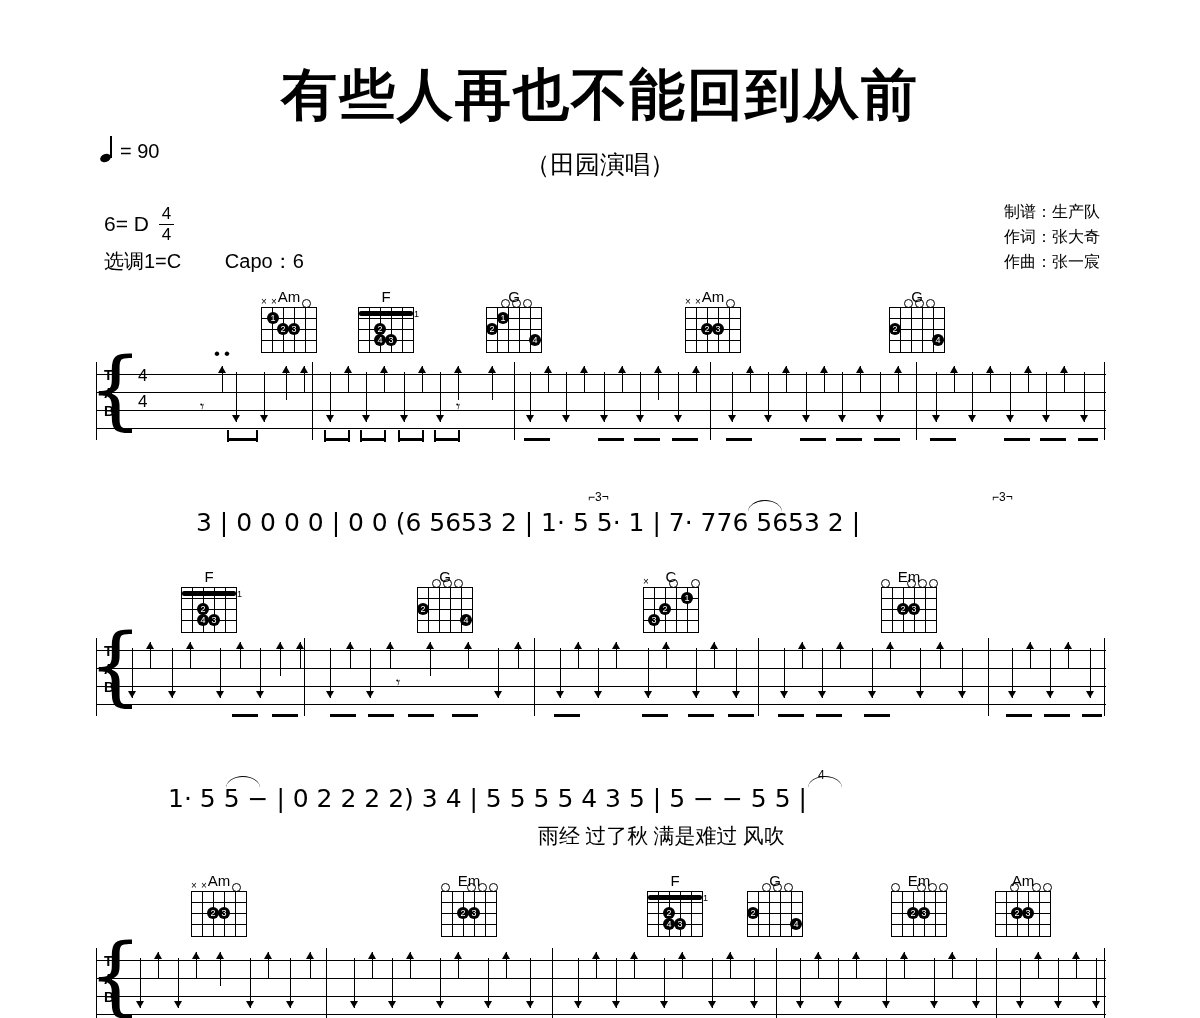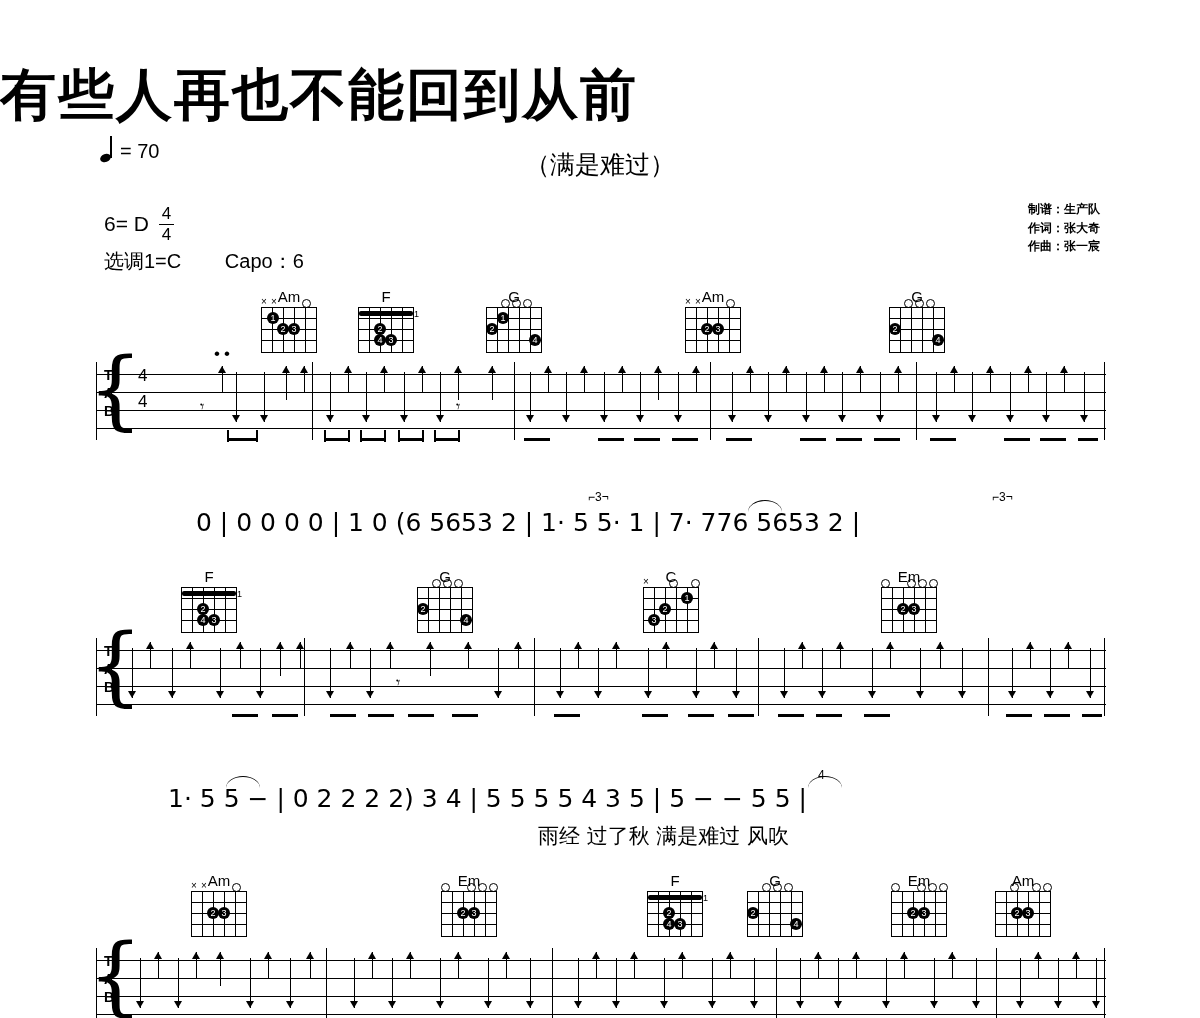--- a/index.html
+++ b/index.html
@@ -1,41 +1,41 @@
 <!DOCTYPE html>
 <html><head>
 <meta charset="utf-8">
 <style>
   html,body{margin:0;padding:0;background:#ffffff;}
   body{width:1200px;height:1018px;position:relative;overflow:hidden;
        font-family:"Liberation Sans","DejaVu Sans",sans-serif;color:#000;}
 
   
   .title{
-    position:absolute;left:0;right:0;top:58px;
+    position:absolute;left:0;right:0;top:58px;text-align:center;
     font-size:56px;font-weight:bold;letter-spacing:2px;
     font-family:"DejaVu Sans",sans-serif;
   }
   .subtitle{
     position:absolute;left:0;right:0;top:148px;text-align:center;
     font-size:25px;font-family:"DejaVu Sans",sans-serif;
   }
   .tempo{position:absolute;left:100px;top:138px;font-size:20px;display:flex;align-items:center;gap:4px;}
   .tempo .note{display:inline-block;width:16px;height:26px;position:relative;}
   .tempo .note::before{content:"";position:absolute;left:0;bottom:2px;width:11px;height:8px;background:#000;border-radius:50%;transform:rotate(-20deg);}
   .tempo .note::after{content:"";position:absolute;left:10px;bottom:6px;width:2px;height:22px;background:#000;}
 
   .keyline{position:absolute;left:104px;top:205px;font-size:21px;display:flex;align-items:center;gap:10px;}
   .frac{display:inline-block;text-align:center;line-height:1.05;font-size:17px;}
   .frac b{display:block;font-weight:normal;}
   .frac .bar{display:block;border-top:1.6px solid #000;width:15px;margin:1px auto;}
   .capoline{position:absolute;left:104px;top:248px;font-size:20px;}
   .capoline span{margin-right:38px;}
 
-  .credits{position:absolute;right:100px;top:200px;font-size:12px;line-height:1.55;text-align:right;font-weight:bold;}
+  .credits{position:absolute;right:100px;top:200px;font-size:16px;line-height:1.55;text-align:right;}
 
   
   .chord{position:absolute;width:62px;}
   .chord .cname{text-align:center;font-size:15px;margin-bottom:2px;}
   .chord .grid{position:relative;width:54px;height:44px;margin:0 auto;border:1.3px solid #000;border-top-width:1.3px;}
   .chord .grid .v{position:absolute;top:0;bottom:0;width:1px;background:#000;}
   .chord .grid .h{position:absolute;left:0;right:0;height:1px;background:#000;}
   .chord .dot{position:absolute;width:12px;height:12px;border-radius:50%;background:#000;color:#fff;font-size:9px;line-height:12px;text-align:center;}
   .chord .open{position:absolute;top:-9px;width:7px;height:7px;border:1.2px solid #000;border-radius:50%;}
   .chord .mute{position:absolute;top:-11px;font-size:10px;line-height:10px;}
@@ -62,25 +62,25 @@
   
   .numrow{position:absolute;font-size:25px;font-family:"DejaVu Sans",sans-serif;white-space:nowrap;}
   .lyricrow{position:absolute;font-size:21px;font-family:"DejaVu Sans",sans-serif;white-space:nowrap;}
   .tri{position:absolute;font-size:12px;}
   .tie{position:absolute;width:34px;height:11px;border-top:1.6px solid #000;border-radius:50%/100% 100% 0 0;}
 </style>
 </head>
 <body>
 
 <div class="title">有些人再也不能回到从前</div>
-<div class="subtitle">（满是难过）</div>
+<div class="subtitle">（田园演唱）</div>
 
 <div class="tempo">
   <span class="note"></span>
-  <span>= 70</span>
+  <span>= 90</span>
 </div>
 
 <div class="keyline">
   <span>6= D</span>
   <span class="frac">
     <b>4</b>
     <span class="bar"></span>
     <b>4</b>
   </span>
 </div>
@@ -410,21 +410,21 @@
         <span class="head"></span>
       </div>
     <div class="beam" style="left:834px;top:76px;width:26px"></div>
     <div class="beam" style="left:908px;top:76px;width:26px"></div>
     <div class="beam" style="left:944px;top:76px;width:26px"></div>
     <div class="beam" style="left:982px;top:76px;width:20px"></div>
   </div>
 </div>
 
 <div class="numrow" style="left:196px;top:508px;">
-  <span>0 | 0 0  0   0 | 1  0 (6 5653 2 | 1·  5 5·    1 | 7·   776 5653 2 |</span>
+  <span>3 | 0 0  0   0 | 0  0 (6 5653 2 | 1·  5 5·    1 | 7·   776 5653 2 |</span>
 </div>
 <div class="tri" style="left:588px;top:490px;">⌐3¬</div>
 <div class="tri" style="left:992px;top:490px;">⌐3¬</div>
 <div class="tie" style="left:748px;top:500px;"></div>
 
 <div class="chord" style="left:178px;top:568px;">
   <div class="cname">F</div>
   <div class="grid">
     <div class="v" style="left:10px"></div>
       <div class="v" style="left:21px"></div>
@@ -694,21 +694,21 @@
     <div class="beam" style="left:986px;top:76px;width:20px"></div>
   </div>
 </div>
 
 <div class="numrow" style="left:168px;top:784px;">
   <span>1·  5 5  −  | 0 2 2 2 2) 3 4 | 5 5 5   5 4 3 5 | 5 −  −  5 5 |</span>
 </div>
 <div class="tie" style="left:226px;top:776px;"></div>
 <div class="tie" style="left:808px;top:776px;"></div>
 <div class="tri" style="left:818px;top:768px;">4</div>
-<div class="lyricrow" style="left:538px;top:822px;">
+<div class="lyricrow" style="left:538px;top:822px;font-family:Liberation Serif, serif;">
   <span>雨经  过了秋  满是难过            风吹</span>
 </div>
 
 <div class="chord" style="left:188px;top:872px;">
   <div class="cname">Am</div>
   <div class="grid">
     <div class="v" style="left:10px"></div>
       <div class="v" style="left:21px"></div>
     <div class="v" style="left:32px"></div>
       <div class="v" style="left:43px"></div>

